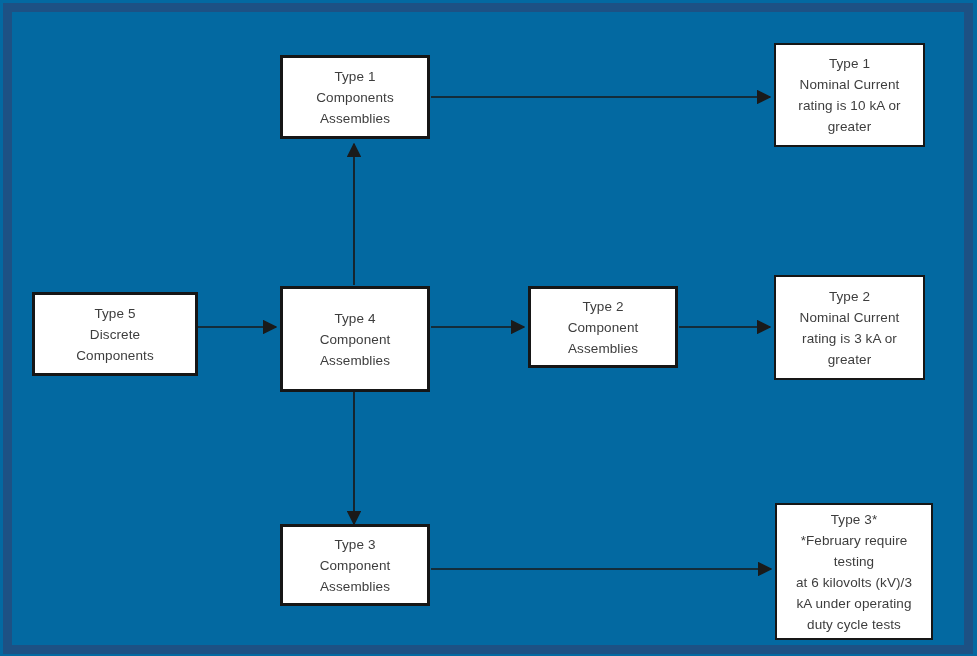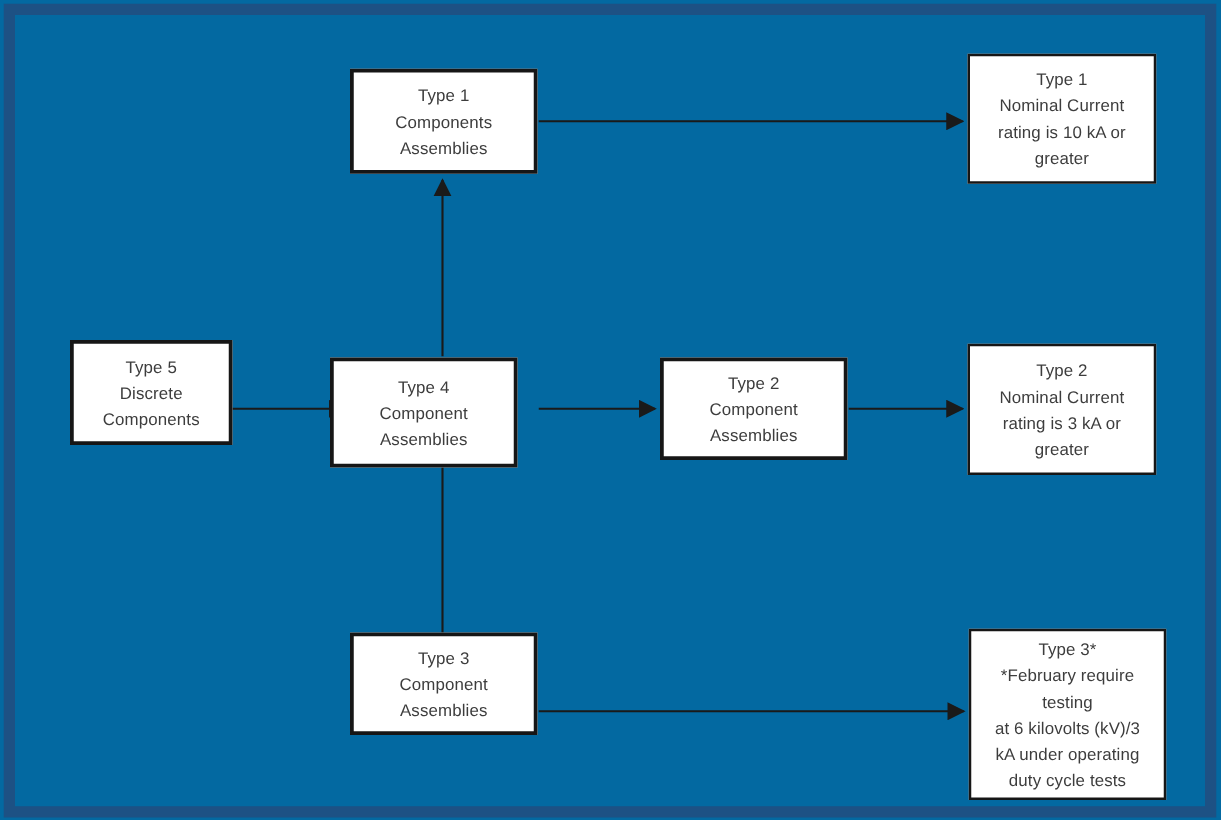--- a/index.html
+++ b/index.html
@@ -84,46 +84,46 @@
 Assemblies</div>
   </div>
 
   <div class="node thin" style="left:774px; top:43px; width:151px; height:104px;">
     <div class="node-label">Type 1
 Nominal Current
 rating is 10 kA or
 greater</div>
   </div>
 
-  <div class="node" style="left:32px; top:272px; width:130px; height:84px;margin-left:24px;">
+  <div class="node" style="left:32px; top:292px; width:166px; height:84px;">
     <div class="node-label">Type 5
 Discrete
 Components</div>
   </div>
 
-  <div class="node" style="left:264px; top:286px; width:150px; height:88px;">
+  <div class="node" style="left:280px; top:286px; width:150px; height:106px;">
     <div class="node-label">Type 4
 Component
 Assemblies</div>
   </div>
 
   <div class="node" style="left:528px; top:286px; width:150px; height:82px;">
     <div class="node-label">Type 2
 Component
 Assemblies</div>
   </div>
 
   <div class="node thin" style="left:774px; top:275px; width:151px; height:105px;">
     <div class="node-label">Type 2
 Nominal Current
 rating is 3 kA or
 greater</div>
   </div>
 
-  <div class="node" style="left:280px; top:506px; width:150px; height:82px;">
+  <div class="node" style="left:280px; top:524px; width:150px; height:82px;">
     <div class="node-label">Type 3
 Component
 Assemblies</div>
   </div>
 
   <div class="node thin" style="left:775px; top:503px; width:158px; height:137px;">
     <div class="node-label">Type 3*
 *February require testing
 at 6 kilovolts (kV)/3
 kA under operating

